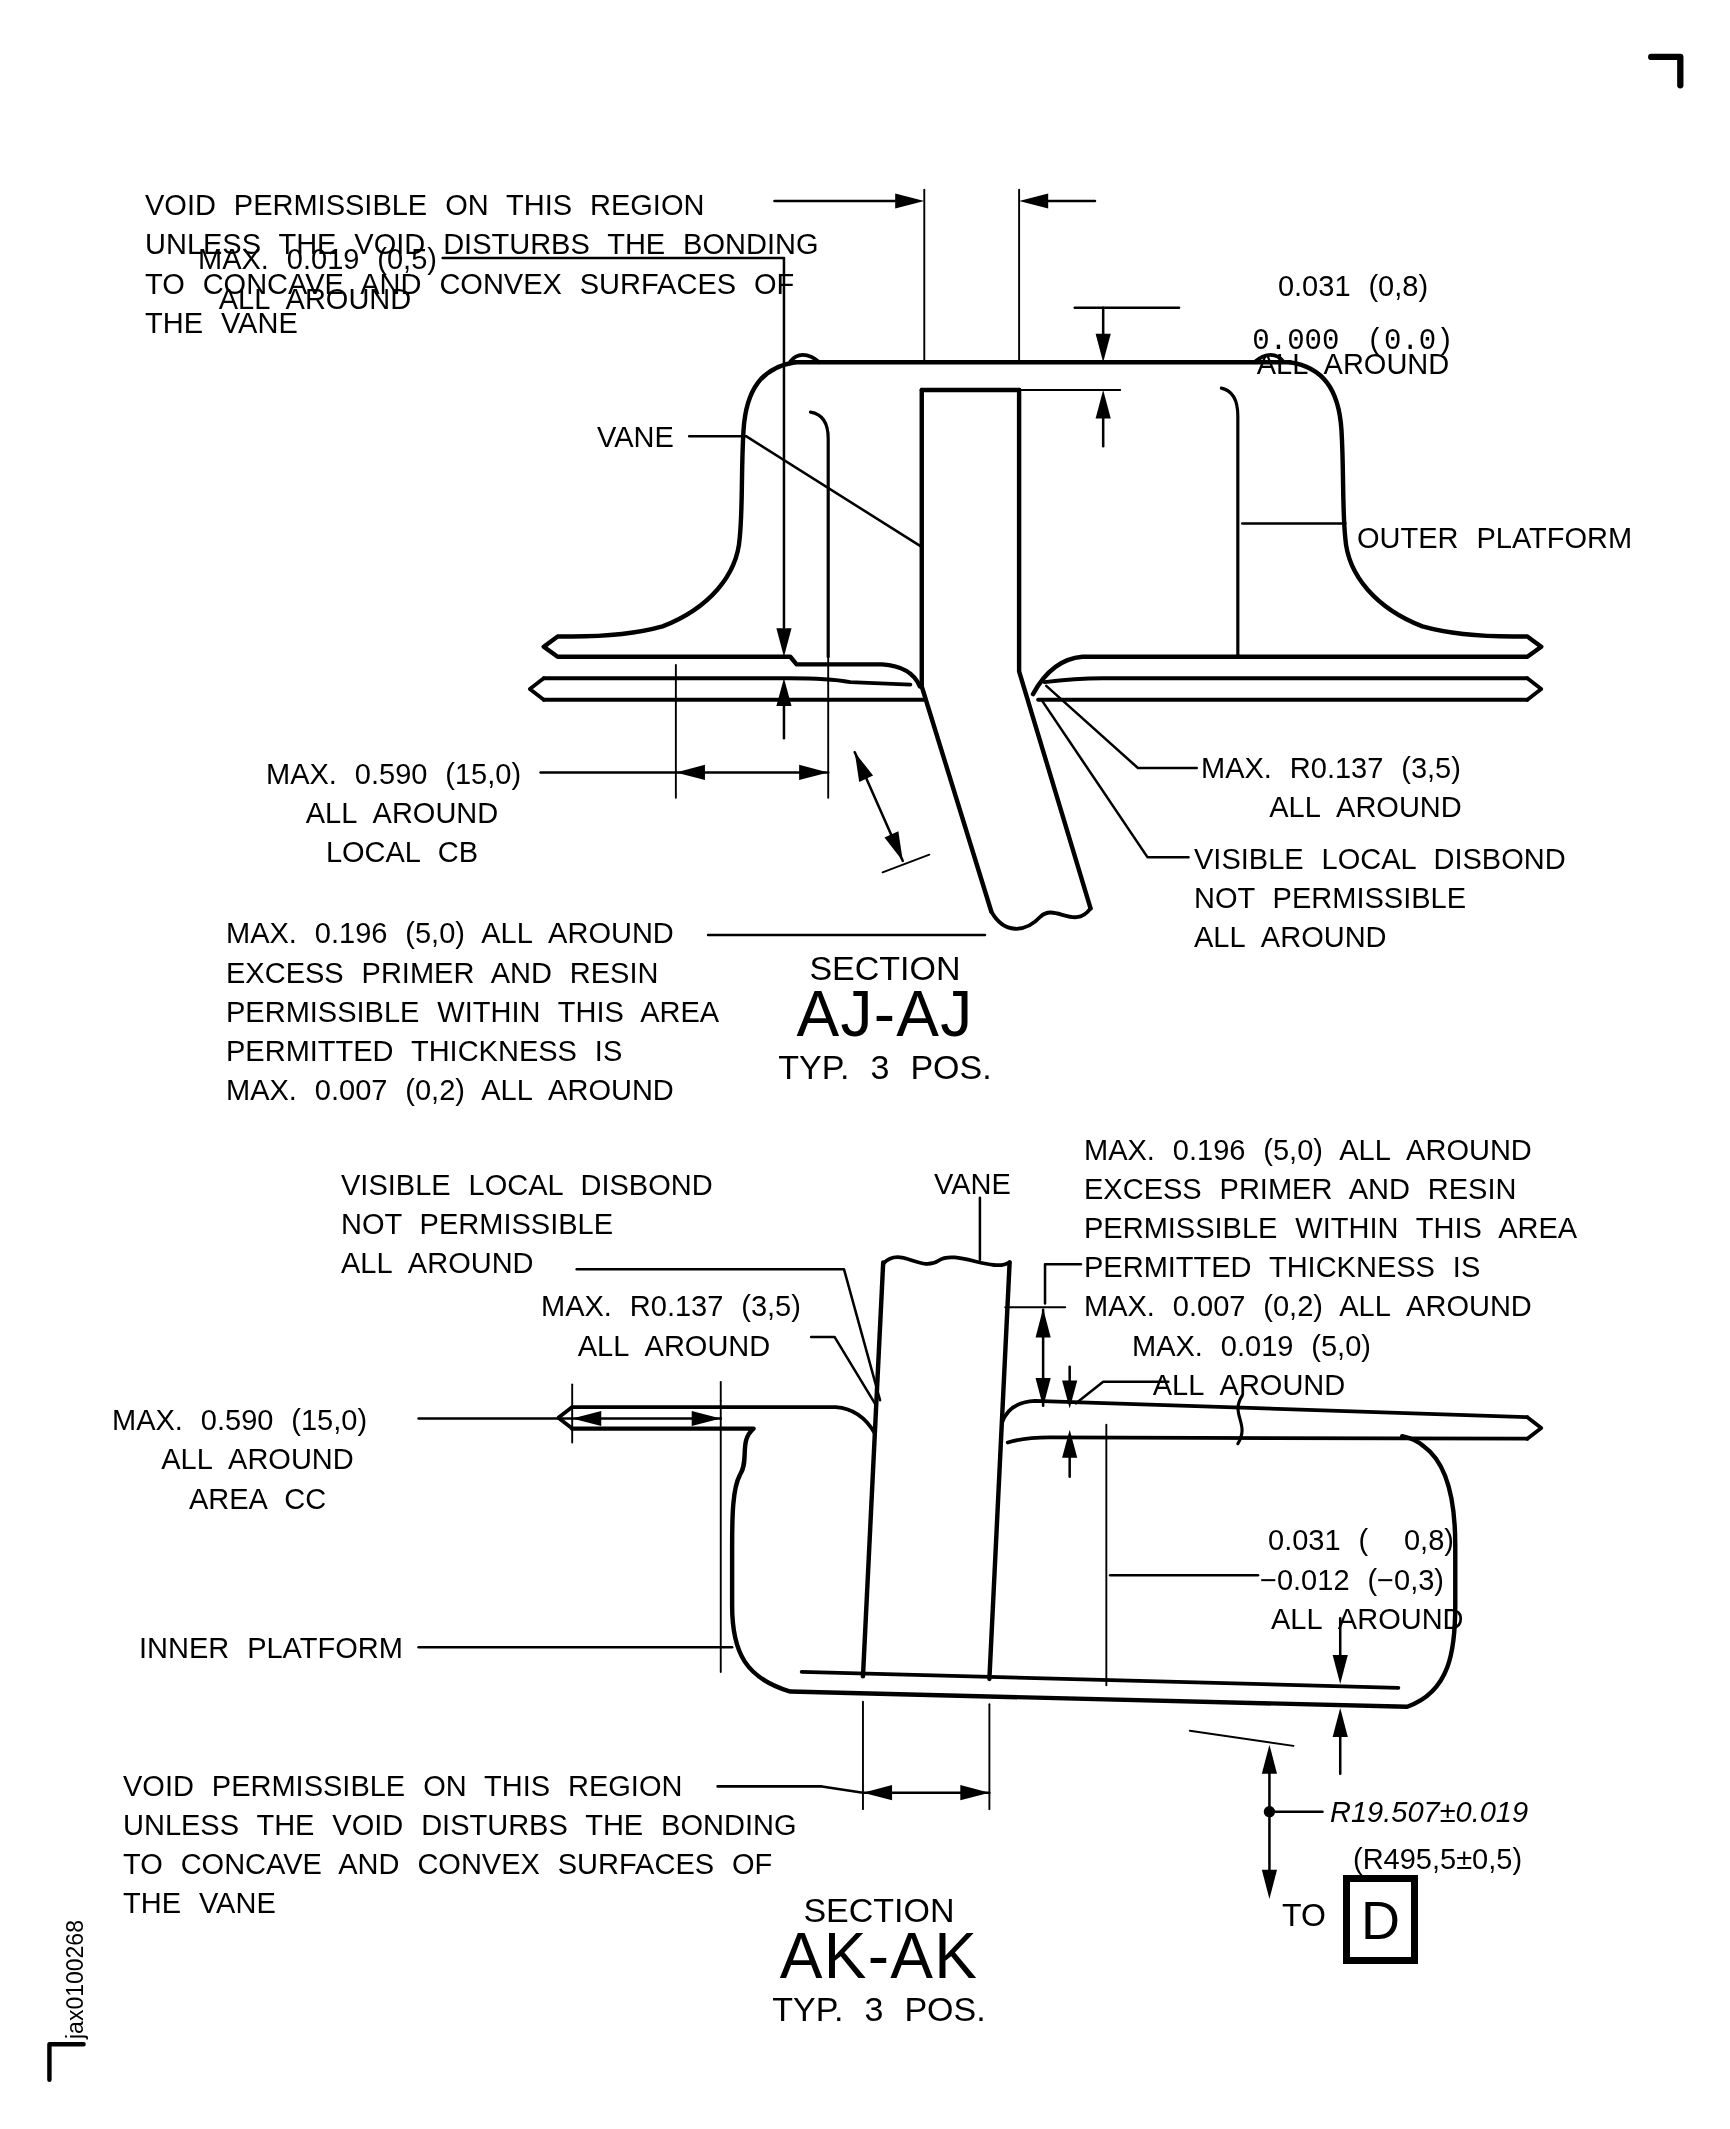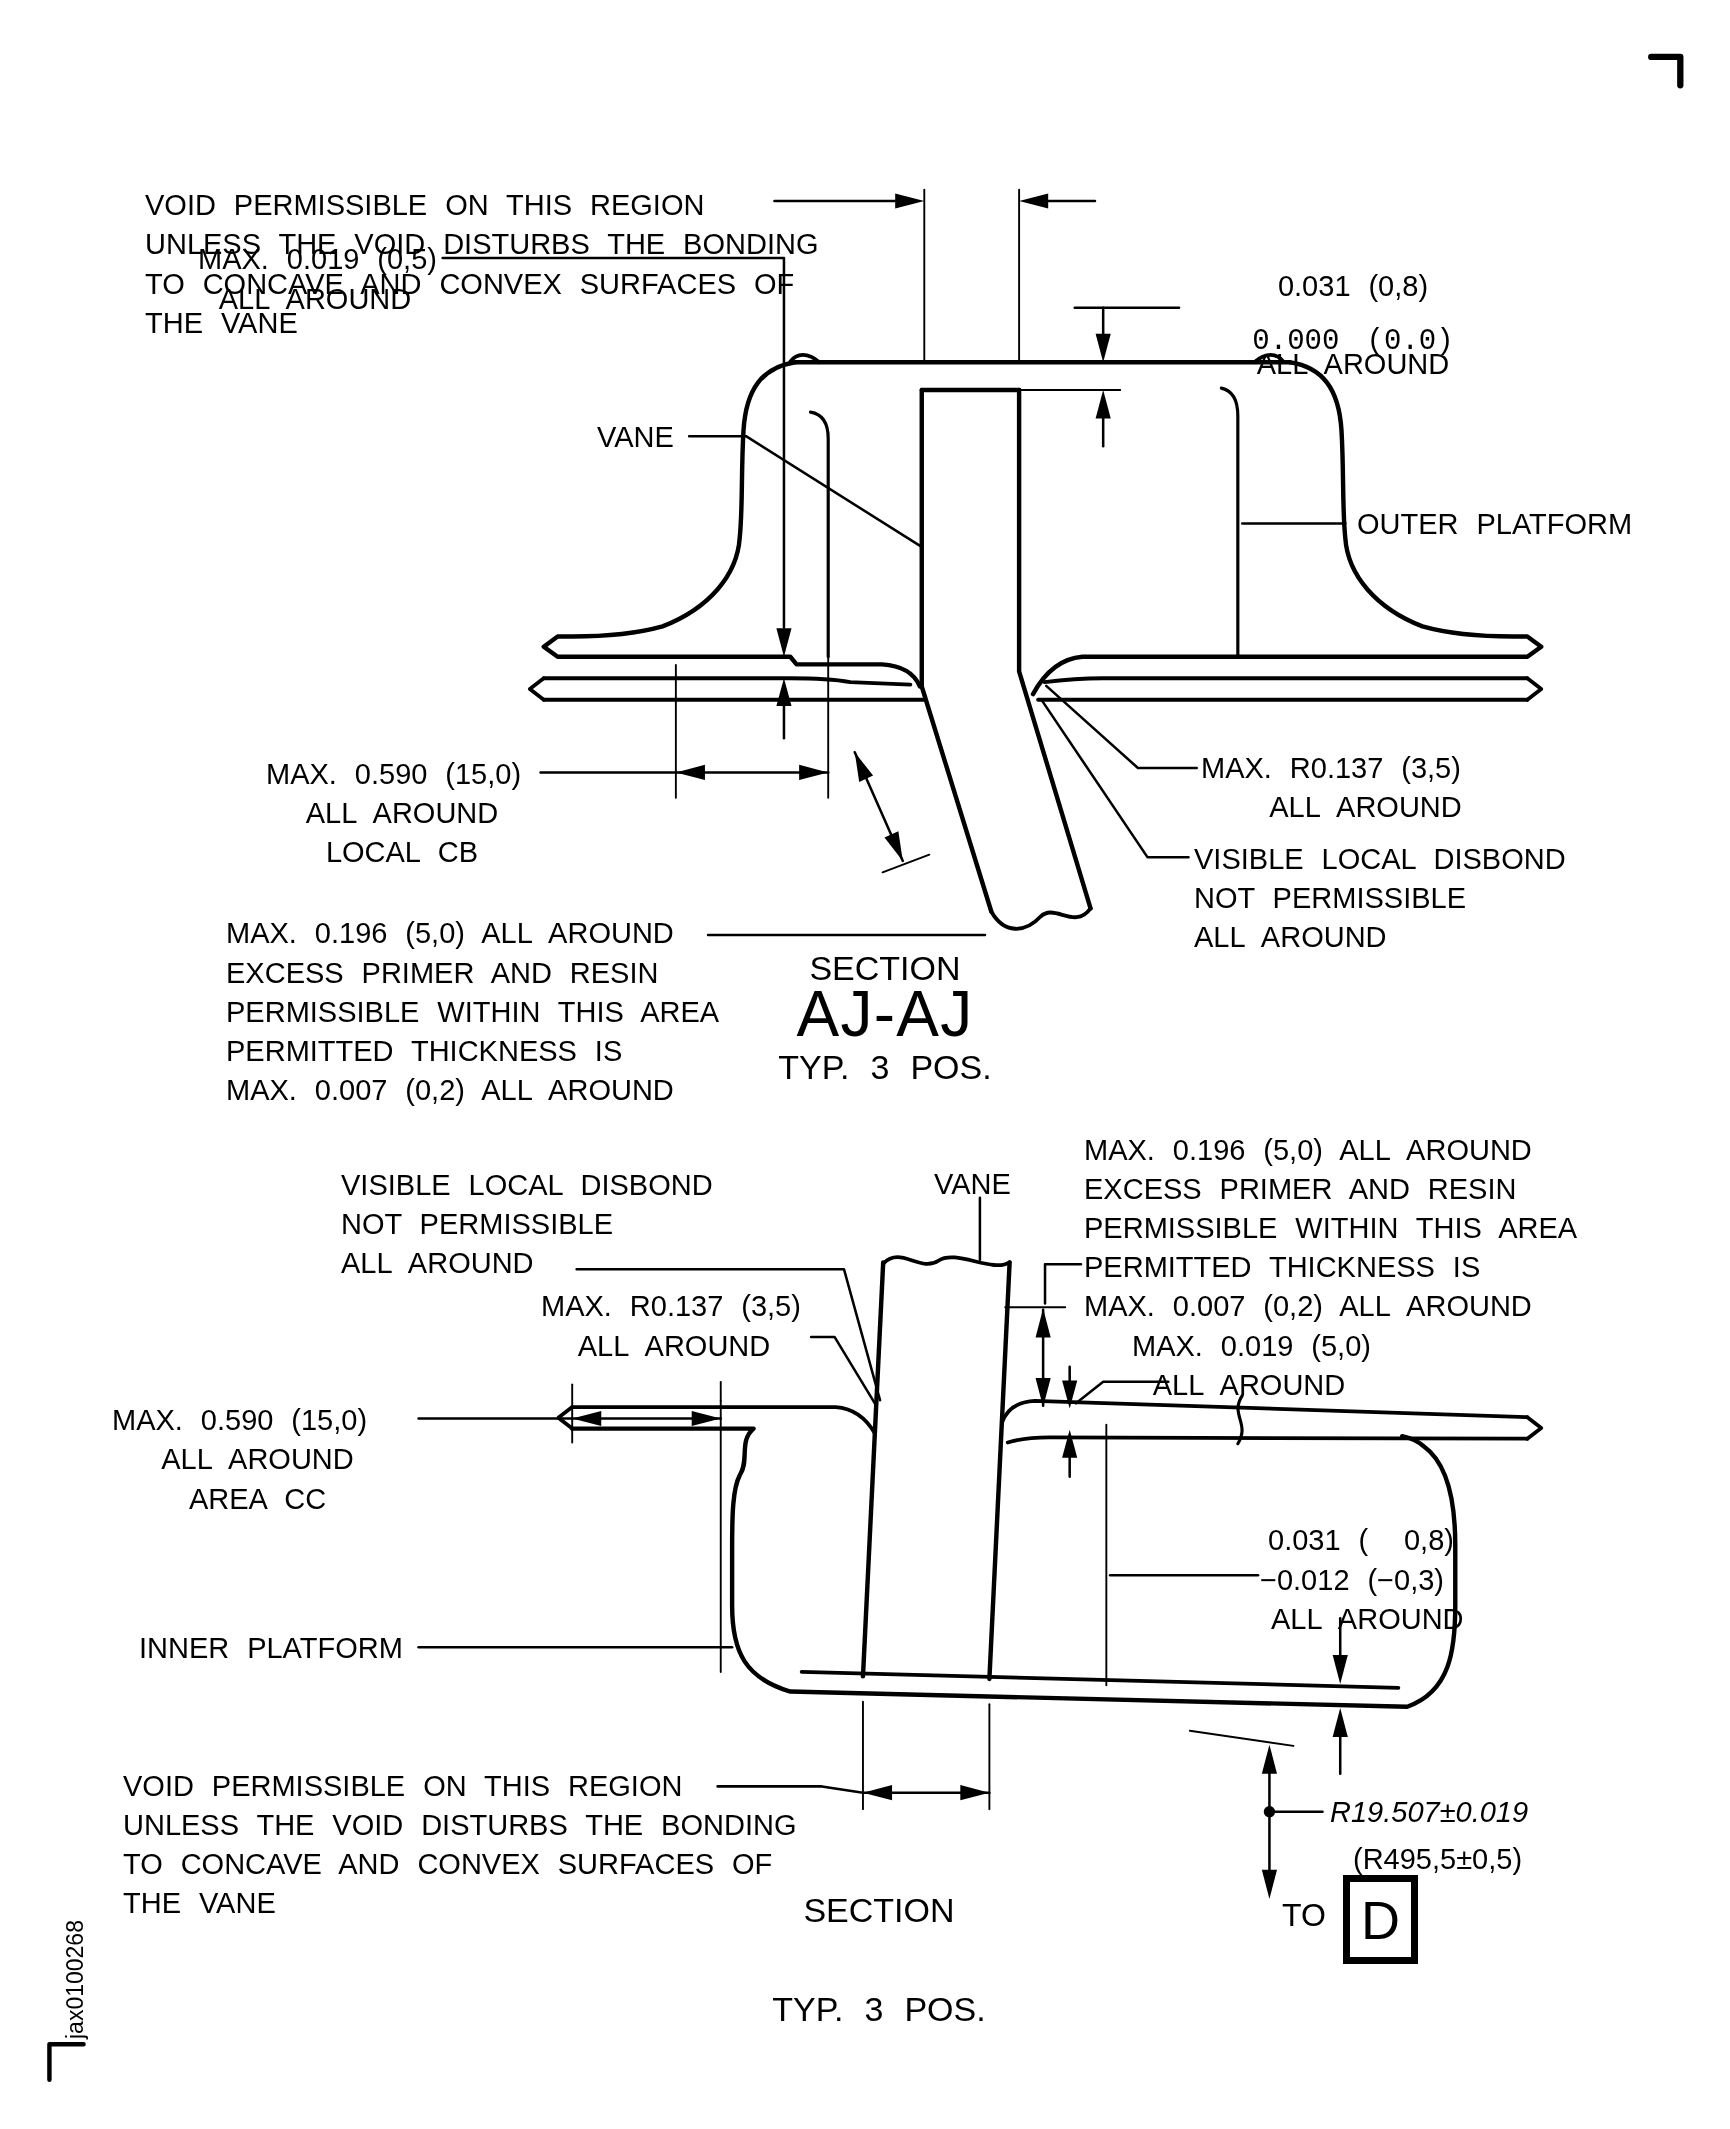--- a/index.html
+++ b/index.html
@@ -163,21 +163,21 @@
   <div class="lbl" style="left:145px;top:187px;">VOID PERMISSIBLE ON THIS REGION</div>
   <div class="lbl" style="left:145px;top:226px;">UNLESS THE VOID DISTURBS THE BONDING</div>
   <div class="lbl" style="left:145px;top:266px;">TO CONCAVE AND CONVEX SURFACES OF</div>
   <div class="lbl" style="left:145px;top:305px;">THE VANE</div>
 
   <div class="lbl ctr" style="left:1239px;top:268px;width:228px;">0.031 (0,8)</div>
   <div class="lbl ctr" style="left:1239px;top:323px;width:228px;font-family:Liberation Mono, monospace;">0.000 (0.0)</div>
   <div class="lbl ctr" style="left:1239px;top:346px;width:228px;">ALL AROUND</div>
 
   <div class="lbl" style="left:597px;top:419px;">VANE</div>
-  <div class="lbl" style="left:1357px;top:506px;">OUTER PLATFORM</div>
+  <div class="lbl" style="left:1357px;top:520px;">OUTER PLATFORM</div>
 
   <div class="lbl" style="left:198px;top:241px;">MAX. 0.019 (0,5)</div>
   <div class="lbl ctr" style="left:198px;top:281px;width:234px;">ALL AROUND</div>
 
   <div class="lbl" style="left:266px;top:756px;">MAX. 0.590 (15,0)</div>
   <div class="lbl ctr" style="left:266px;top:795px;width:272px;">ALL AROUND</div>
   <div class="lbl ctr" style="left:266px;top:834px;width:272px;">LOCAL CB</div>
 
   <div class="lbl" style="left:226px;top:915px;">MAX. 0.196 (5,0) ALL AROUND</div>
   <div class="lbl" style="left:226px;top:955px;">EXCESS PRIMER AND RESIN</div>
@@ -223,20 +223,21 @@
   <div class="lbl" style="left:1271px;top:1601px;">ALL AROUND</div>
 
   <div class="lbl" style="left:139px;top:1630px;">INNER PLATFORM</div>
 
   <div class="lbl" style="left:123px;top:1768px;">VOID PERMISSIBLE ON THIS REGION</div>
   <div class="lbl" style="left:123px;top:1807px;">UNLESS THE VOID DISTURBS THE BONDING</div>
   <div class="lbl" style="left:123px;top:1846px;">TO CONCAVE AND CONVEX SURFACES OF</div>
   <div class="lbl" style="left:123px;top:1885px;">THE VANE</div>
 
   <div class="lbl ctr sec-small" style="left:740px;top:1892px;width:278px;">SECTION</div>
+  <div class="lbl ctr sec-big" style="left:740px;top:1926px;width:278px;line-height:61px;">AK-AK</div>
   <div class="lbl ctr sec-small" style="left:740px;top:1991px;width:278px;">TYP. 3 POS.</div>
 
   <div class="lbl" style="left:1330px;top:1794px;font-style:italic;">R19.507±0.019</div>
   <div class="lbl" style="left:1353px;top:1841px;">(R495,5±0,5)</div>
   <div class="lbl" style="left:1282px;top:1897px;font-size:32px;">TO</div>
   <div class="datum-box" style="left:1343px;top:1875px;width:61px;height:75px;">
     <span>D</span>
   </div>
 
   <div class="lbl rot" style="left:57px;top:2039px;">jax0100268</div>

